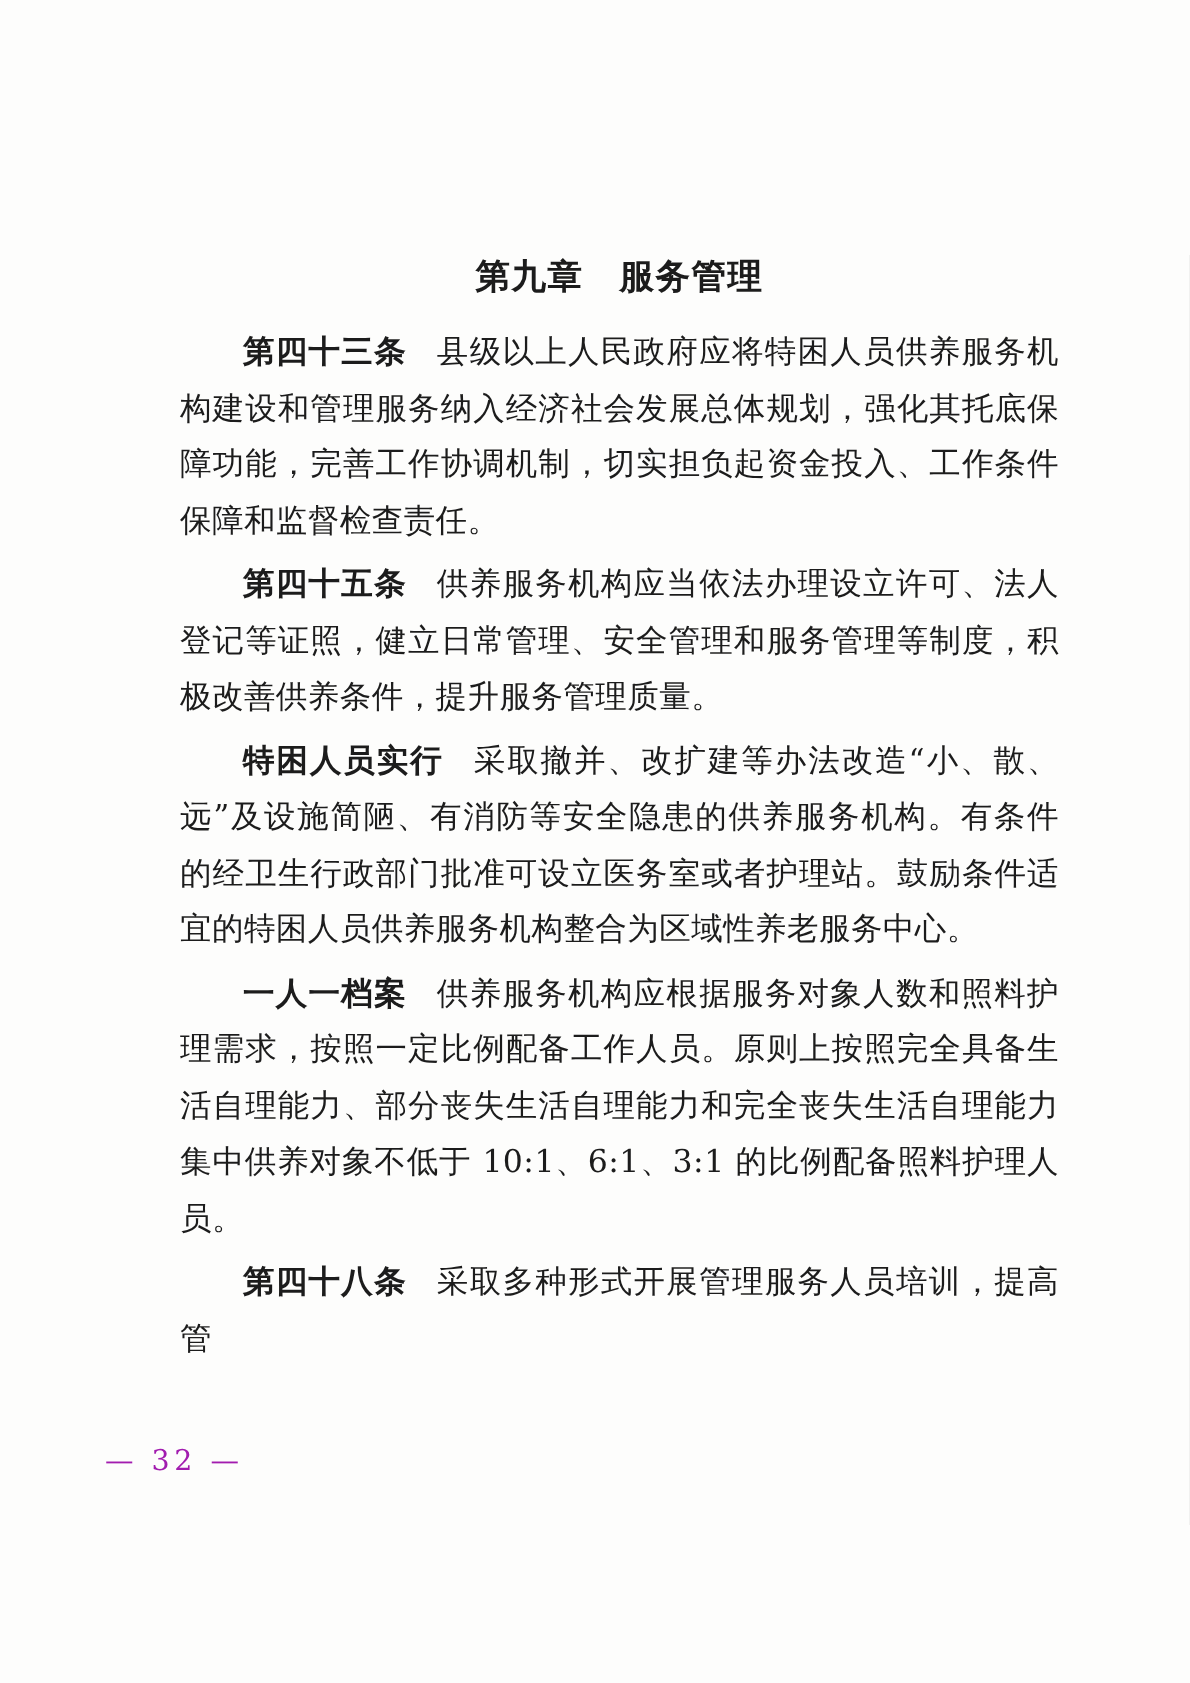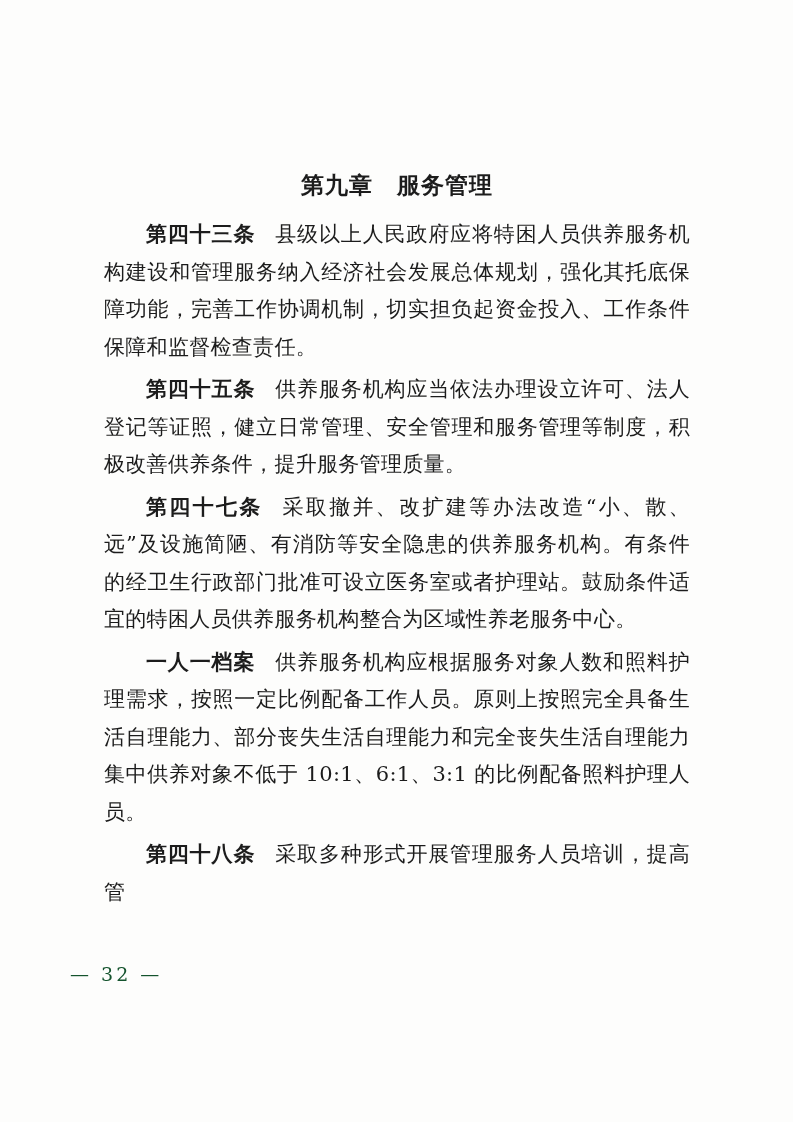--- a/index.html
+++ b/index.html
@@ -12,21 +12,21 @@
     width: 793px;
     height: 1122px;
     margin: 0 auto;
     background: #fdfdfc;
     overflow: hidden;
     font-family: "DejaVu Serif", "Liberation Serif", serif;
     color: #1c1c1c;
   }
   .content {
     position: absolute;
-    left: 100px;
+    left: 116px;
     top: 168px;
     width: 594px;
   }
   .chapter-title {
     margin: 0 0 13px 0;
     text-align: center;
     font-size: 23px;
     font-weight: bold;
     letter-spacing: 1px;
     line-height: 34px;
@@ -43,42 +43,42 @@
   .article-num {
     font-weight: bold;
     margin-right: 0.95em;
   }
   .page-number {
     position: absolute;
     left: 70px;
     top: 963px;
     font-size: 19px;
     letter-spacing: 3px;
-    color: #14532d;
+    color: #a21caf;
   }
 </style>
 </head>
 <body>
 
 <div class="page">
   <div class="content">
 
     <h1 class="chapter-title">第九章　服务管理</h1>
 
     <p class="article">
       <span class="article-num">第四十三条</span><span>县级以上人民政府应将特困人员供养服务机构建设和管理服务纳入经济社会发展总体规划，强化其托底保障功能，完善工作协调机制，切实担负起资金投入、工作条件保障和监督检查责任。</span>
     </p>
 
 
     <p class="article">
       <span class="article-num">第四十五条</span><span>供养服务机构应当依法办理设立许可、法人登记等证照，健立日常管理、安全管理和服务管理等制度，积极改善供养条件，提升服务管理质量。</span>
     </p>
 
     <p class="article">
-      <span class="article-num">第四十七条</span><span>采取撤并、改扩建等办法改造“小、散、远”及设施简陋、有消防等安全隐患的供养服务机构。有条件的经卫生行政部门批准可设立医务室或者护理站。鼓励条件适宜的特困人员供养服务机构整合为区域性养老服务中心。</span>
+      <span class="article-num">特困人员实行</span><span>采取撤并、改扩建等办法改造“小、散、远”及设施简陋、有消防等安全隐患的供养服务机构。有条件的经卫生行政部门批准可设立医务室或者护理站。鼓励条件适宜的特困人员供养服务机构整合为区域性养老服务中心。</span>
     </p>
 
     <p class="article">
       <span class="article-num">一人一档案</span><span>供养服务机构应根据服务对象人数和照料护理需求，按照一定比例配备工作人员。原则上按照完全具备生活自理能力、部分丧失生活自理能力和完全丧失生活自理能力集中供养对象不低于 10:1、6:1、3:1 的比例配备照料护理人员。</span>
     </p>
 
     <p class="article">
       <span class="article-num">第四十八条</span><span>采取多种形式开展管理服务人员培训，提高管</span>
     </p>
 

